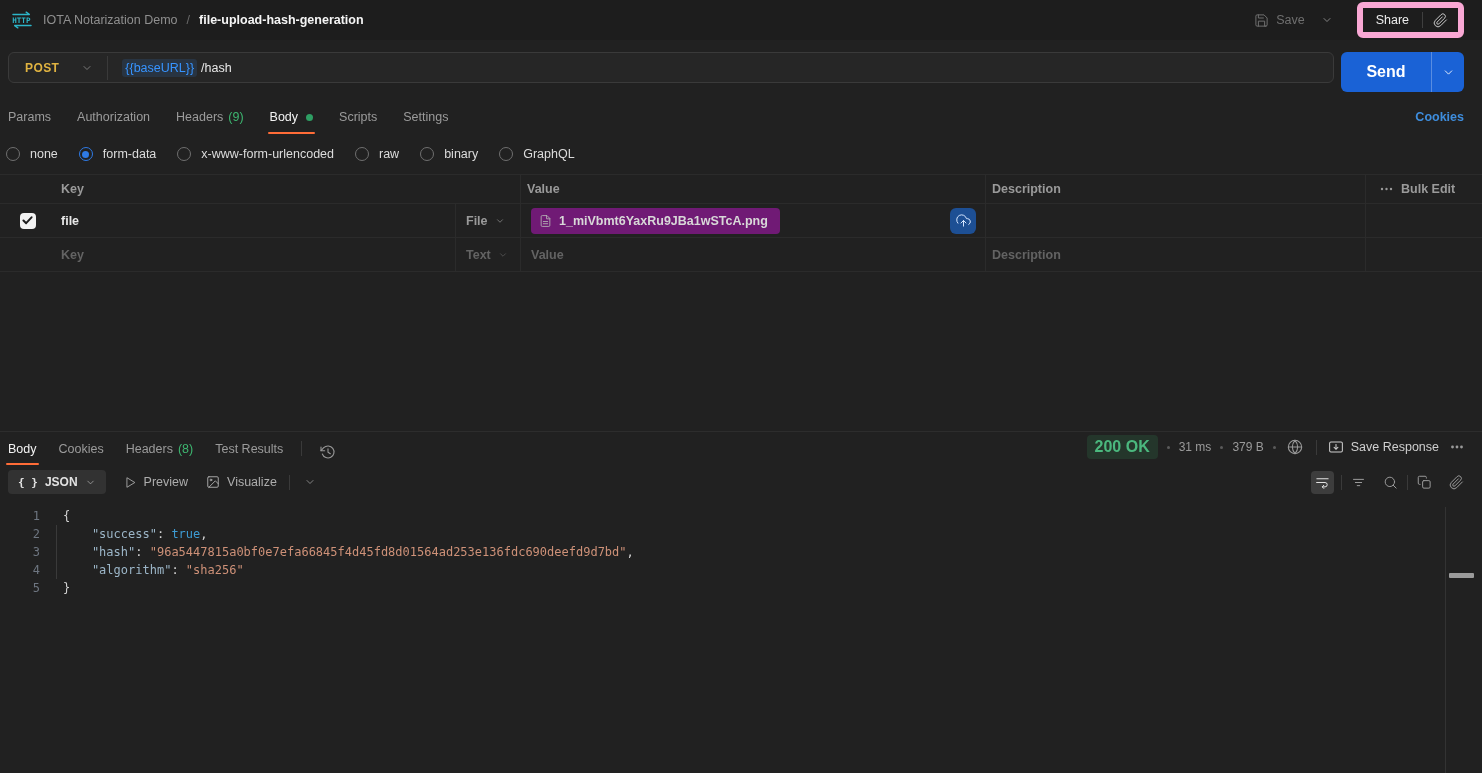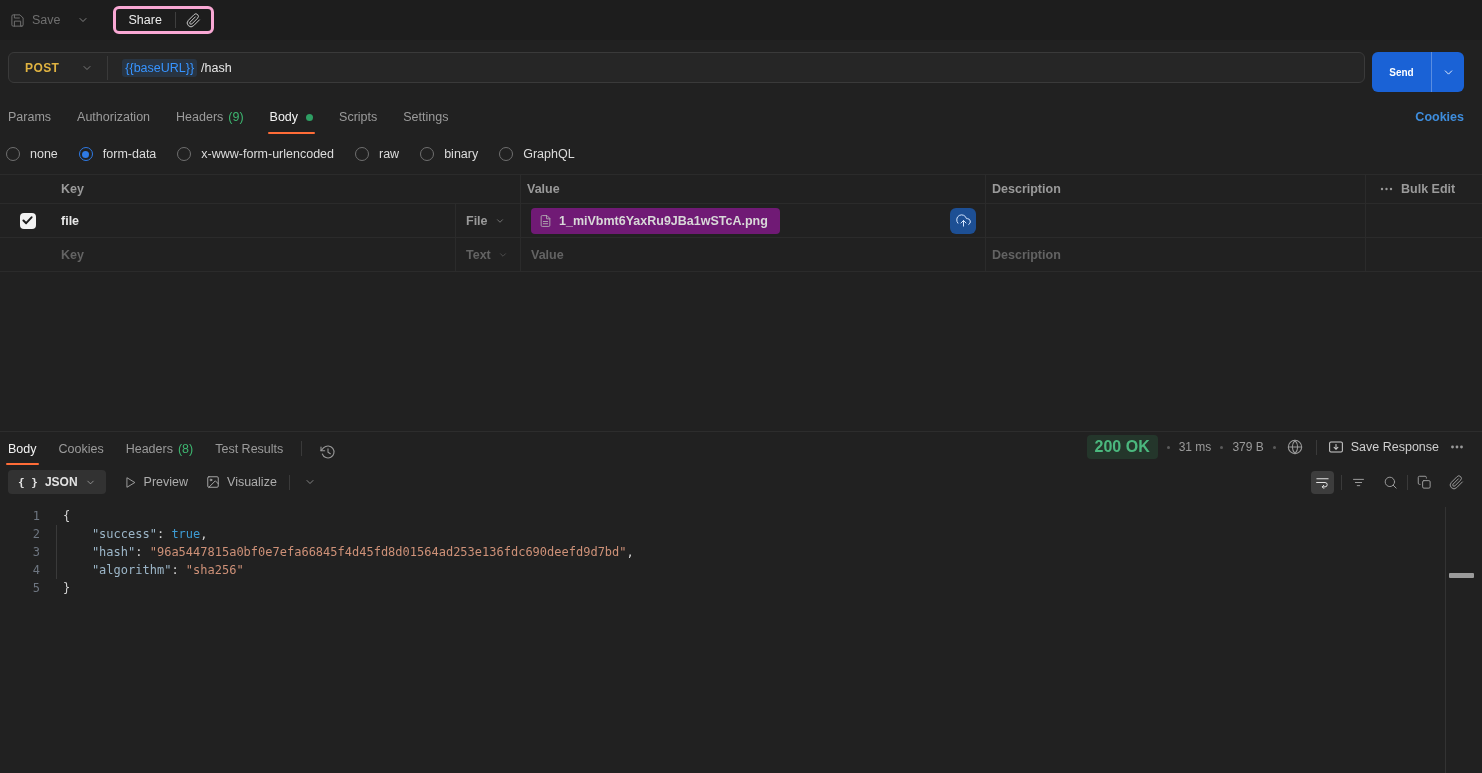--- a/index.html
+++ b/index.html
@@ -14,36 +14,36 @@
 
   
   .topbar { height:40px; flex:0 0 40px; display:flex; align-items:center; justify-content:space-between; padding:0 18px 0 10px; background:#1d1d1d; }
   .crumbs { display:flex; align-items:center; gap:9px; }
   .crumb-root { color:#8f8f8f; cursor:pointer; }
   .crumb-sep { color:#6a6a6a; }
   .crumb-cur { color:#f5f5f5; font-weight:700; }
   .topbar-right { display:flex; align-items:center; gap:10px; }
   .save-btn { display:flex; align-items:center; gap:7px; color:#6f6f6f; background:none; border:none; font:inherit; }
   .mini-caret { color:#9a9a9a; background:none; border:none; padding:2px 6px; }
-  .share-group { display:flex; align-items:center; border:3px solid #f9a8d4; border-radius:6px; height:28px; margin-left:8px; }
+  .share-group { display:flex; align-items:center; border:6px solid #f9a8d4; border-radius:6px; height:36px; margin-left:8px; }
   .share-btn { background:none; border:none; color:#ececec; font:inherit; padding:0 13px; cursor:pointer; }
   .share-div { width:1px; height:16px; background:#3f3f3f; }
   .clip-btn { background:none; border:none; color:#c9c9c9; padding:0 10px; }
 
   
   .request-row { display:flex; gap:7px; padding:12px 18px 0 8px; }
   .url-box { flex:1; height:31px; display:flex; align-items:center; background:#262626; border:1px solid #3a3a3a; border-radius:6px; }
   .method-btn { display:flex; align-items:center; gap:22px; padding:0 14px 0 16px; background:none; border:none; color:var(--method-post,#e0b341); font-weight:700; font-size:12px; letter-spacing:.4px; font-family:inherit; }
   .method-btn .car { color:#8d8d8d; }
   .url-vdiv { width:1px; height:24px; background:#3a3a3a; }
   .url-input { padding:0 14px; display:flex; align-items:center; cursor:text; flex:1; height:100%; }
   .url-var { color:var(--variable-blue,#3794ff); background:rgba(55,148,255,.13); border-radius:3px; padding:2px 3px; }
   .url-path { margin-left:4px; color:#e8e8e8;text-align:center; }
   .send-group { display:flex; height:40px; }
-  .send-main { width:60px; background:var(--send-blue,#1a62d6); border:none; color:#fff; font-weight:600; font-size:10px; border-radius:6px 0 0 6px; border-right:1px solid rgba(255,255,255,.28); font-family:inherit; }
+  .send-main { width:91px; background:var(--send-blue,#1a62d6); border:none; color:#fff; font-weight:600; font-size:16px; border-radius:6px 0 0 6px; border-right:1px solid rgba(255,255,255,.28); font-family:inherit; }
   .send-caret { width:32px; background:var(--send-blue,#1a62d6); border:none; color:#fff; border-radius:0 6px 6px 0; display:flex; align-items:center; justify-content:center; }
 
   
   .req-tabs { display:flex; align-items:flex-end; gap:26px; padding:0 18px 0 8px; margin-top:14px; height:28px; }
   .tab { position:relative; padding-bottom:10px; color:#9b9b9b; cursor:pointer; display:flex; align-items:center; gap:5px; }
   .tab.active { color:#f3f3f3; }
   .tab.active::after { content:""; position:absolute; left:-2px; right:-2px; bottom:0; height:2px; border-radius:2px; background:var(--accent-orange,#ff6c37); }
   .tab .count { color:var(--success-green,#3db670); }
   .tab .dot { width:7px; height:7px; border-radius:50%; background:#2e9e63; margin-left:3px; }
   .cookies-link { margin-left:auto; padding-bottom:10px; color:var(--link-blue,#3e8ddd); font-weight:600; cursor:pointer; }
@@ -110,20 +110,36 @@
   .tok-bool { color:var(--code-bool,#3d9bd3); }
   .mini-scroll { flex:0 0 37px; border-left:1px solid #333; position:relative; }
   .scroll-thumb { position:absolute; top:66px; left:3px; width:25px; height:5px; background:#9b9b9b; border-radius:1px; cursor:pointer; }
 </style>
 </head>
 <body>
 
 <div class="app">
 
   <header class="topbar">
+    <div class="crumbs">
+      <span>
+        <svg width="24" height="18" viewBox="0 0 24 18">
+          <g stroke="#2cb5c8" fill="none" stroke-width="1.5" stroke-linecap="round">
+            <path d="M3 3.4h16"></path>
+              <path d="M16.2 1.2l3 2.2"></path>
+            <path d="M21 14.6H5"></path>
+              <path d="M7.8 16.8l-3-2.2"></path>
+          </g>
+          <text x="2.2" y="11.8" font-size="7.6" font-weight="bold" fill="#2cb5c8" font-family="DejaVu Sans Mono, monospace">HTTP</text>
+        </svg>
+      </span>
+      <span class="crumb-root">IOTA Notarization Demo</span>
+      <span class="crumb-sep">/</span>
+      <span class="crumb-cur">file-upload-hash-generation</span>
+    </div>
     <div class="topbar-right">
       <button class="save-btn">
         <span>
           <svg class="ic" width="15" height="15" viewBox="0 0 24 24">
               <path d="M19 21H5a2 2 0 0 1-2-2V5a2 2 0 0 1 2-2h11l5 5v11a2 2 0 0 1-2 2z"></path>
               <polyline points="17 21 17 13 7 13 7 21"></polyline>
               <polyline points="7 3 7 8 15 8"></polyline>
             </svg>
         </span>
         <span>Save</span>

